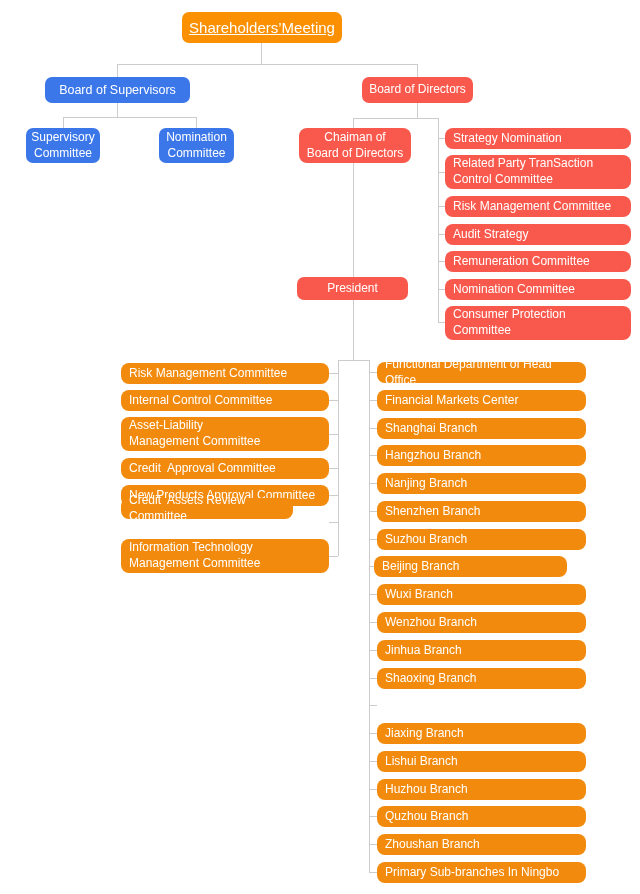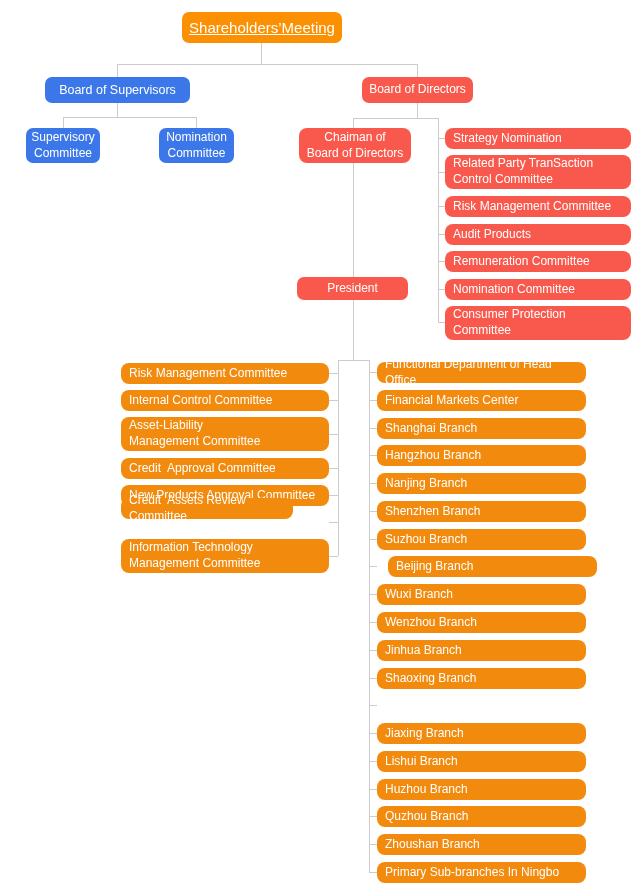--- a/index.html
+++ b/index.html
@@ -112,21 +112,21 @@
 
   <div class="node red small" style="left:299px;top:128px;width:112px;height:35px">Chaiman of
 Board of Directors</div>
 
   <div class="node red" style="left:297px;top:277px;width:111px;height:23px;border-radius:7px">President</div>
 
   <div class="node red cl" style="left:445px;top:128px;width:186px;height:21px">Strategy Nomination</div>
   <div class="node red cl" style="left:445px;top:155px;width:186px;height:34px">Related Party TranSaction
 Control Committee</div>
   <div class="node red cl" style="left:445px;top:196px;width:186px;height:21px">Risk Management Committee</div>
-  <div class="node red cl" style="left:445px;top:224px;width:186px;height:21px">Audit Products</div>
+  <div class="node red cl" style="left:445px;top:224px;width:186px;height:21px">Audit Strategy</div>
   <div class="node red cl" style="left:445px;top:251px;width:186px;height:21px">Remuneration Committee</div>
   <div class="node red cl" style="left:445px;top:279px;width:186px;height:21px">Nomination Committee</div>
   <div class="node red cl" style="left:445px;top:306px;width:186px;height:34px">Consumer Protection
 Committee</div>
 
   <div class="node orange cl" style="left:121px;top:363px;width:208px;height:21px">Risk Management Committee</div>
   <div class="node orange cl" style="left:121px;top:390px;width:208px;height:21px">Internal Control Committee</div>
   <div class="node orange cl" style="left:121px;top:417px;width:208px;height:34px">Asset-Liability
 Management Committee</div>
   <div class="node orange cl" style="left:121px;top:458px;width:208px;height:21px">Credit  Approval Committee</div>
@@ -135,21 +135,21 @@
   <div class="node orange cl" style="left:121px;top:539px;width:208px;height:34px">Information Technology
 Management Committee</div>
 
   <div class="node orange cl small" style="left:377px;top:362px;width:209px;height:21px">Functional Department of Head Office</div>
   <div class="node orange cl small" style="left:377px;top:390px;width:209px;height:21px">Financial Markets Center</div>
   <div class="node orange cl small" style="left:377px;top:418px;width:209px;height:21px">Shanghai Branch</div>
   <div class="node orange cl small" style="left:377px;top:445px;width:209px;height:21px">Hangzhou Branch</div>
   <div class="node orange cl small" style="left:377px;top:473px;width:209px;height:21px">Nanjing Branch</div>
   <div class="node orange cl small" style="left:377px;top:501px;width:209px;height:21px">Shenzhen Branch</div>
   <div class="node orange cl small" style="left:377px;top:529px;width:209px;height:21px">Suzhou Branch</div>
-  <div class="node orange cl small" style="left:388px;top:556px;width:209px;height:21px">Beijing Branch</div>
+  <div class="node orange cl small" style="left:374px;top:556px;width:193px;height:21px">Beijing Branch</div>
   <div class="node orange cl small" style="left:377px;top:584px;width:209px;height:21px">Wuxi Branch</div>
   <div class="node orange cl small" style="left:377px;top:612px;width:209px;height:21px">Wenzhou Branch</div>
   <div class="node orange cl small" style="left:377px;top:640px;width:209px;height:21px">Jinhua Branch</div>
   <div class="node orange cl small" style="left:377px;top:668px;width:209px;height:21px">Shaoxing Branch</div>
   <div class="node orange cl small" style="left:377px;top:723px;width:209px;height:21px">Jiaxing Branch</div>
   <div class="node orange cl small" style="left:377px;top:751px;width:209px;height:21px">Lishui Branch</div>
   <div class="node orange cl small" style="left:377px;top:779px;width:209px;height:21px">Huzhou Branch</div>
   <div class="node orange cl small" style="left:377px;top:806px;width:209px;height:21px">Quzhou Branch</div>
   <div class="node orange cl small" style="left:377px;top:834px;width:209px;height:21px">Zhoushan Branch</div>
   <div class="node orange cl small" style="left:377px;top:862px;width:209px;height:21px">Primary Sub-branches In Ningbo</div>

